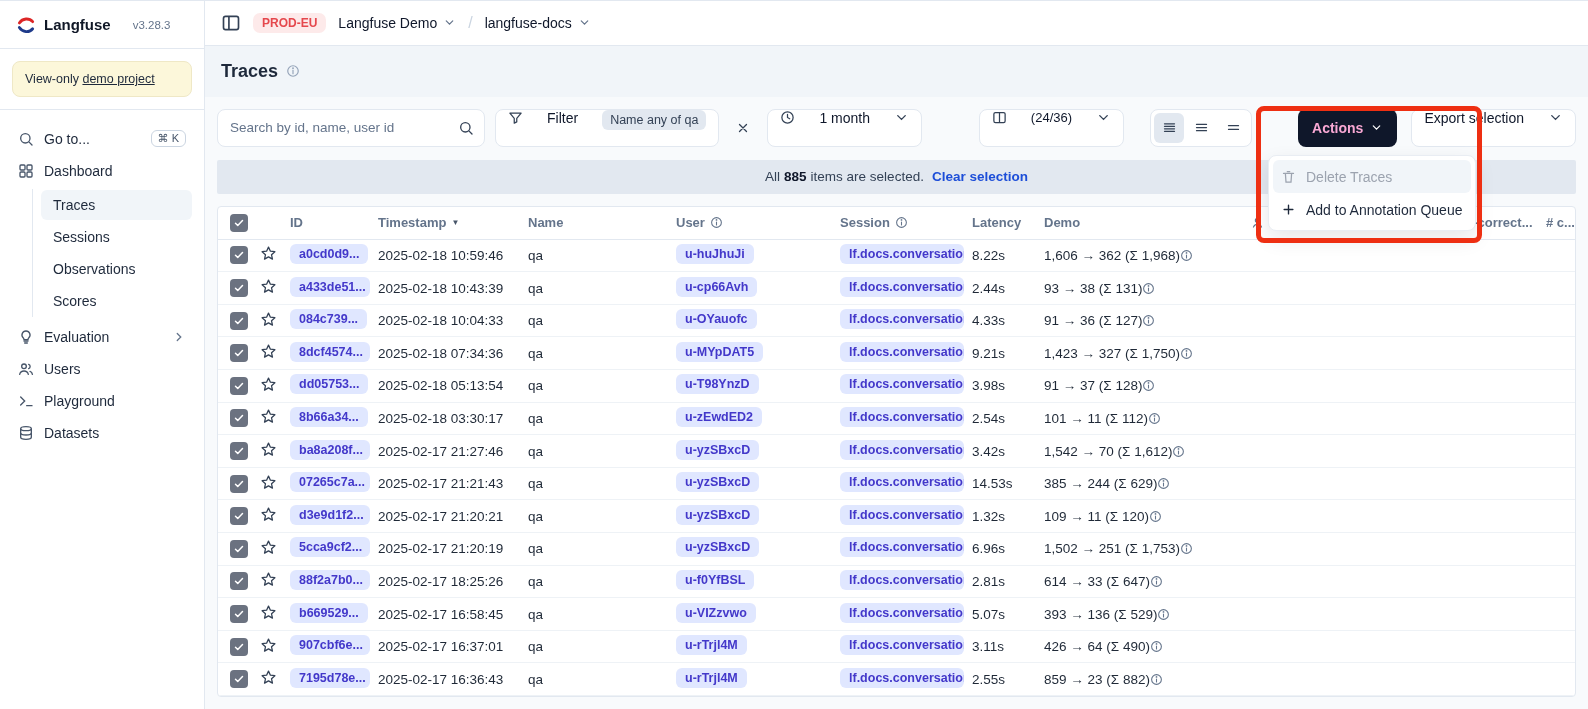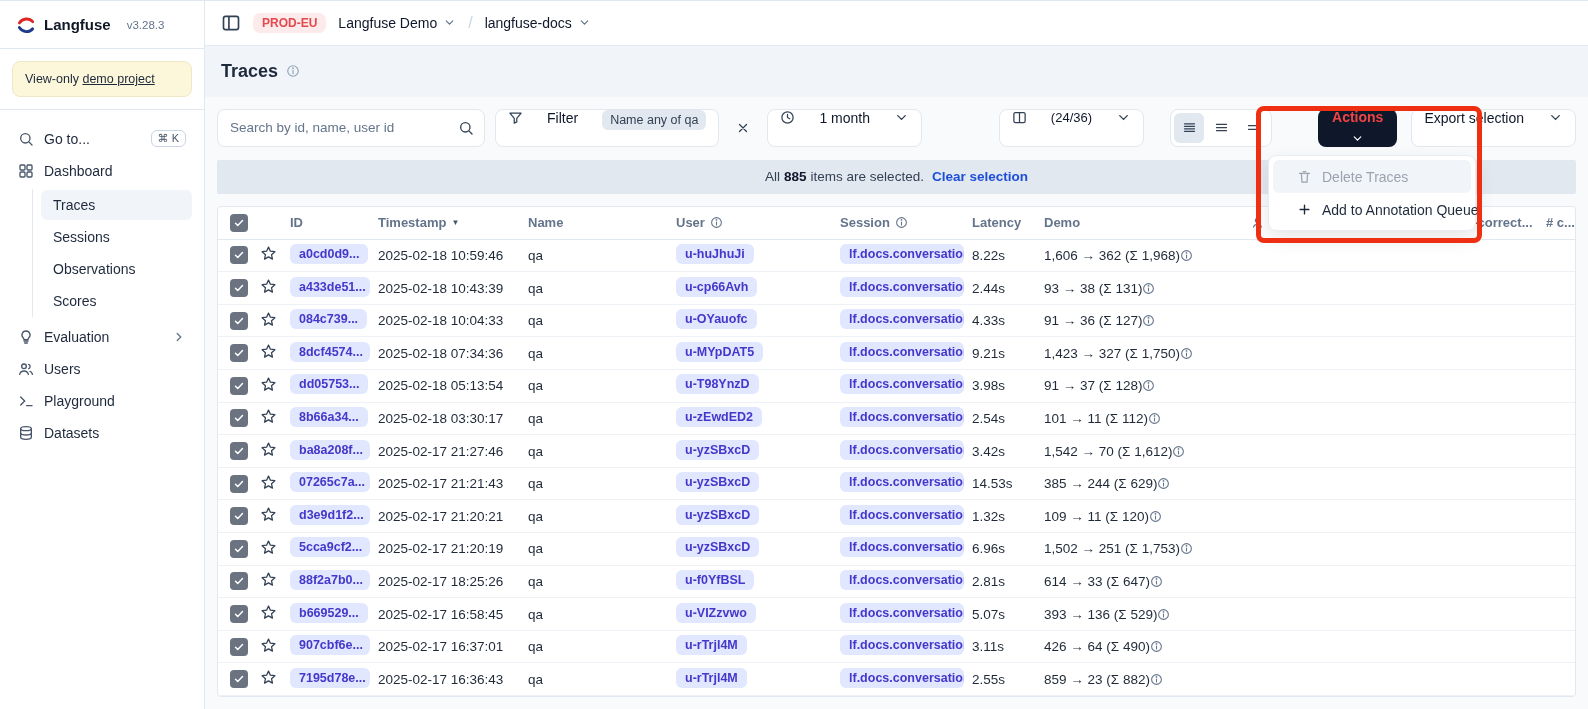--- a/index.html
+++ b/index.html
@@ -10,21 +10,21 @@
     color:#0f172a; background:#ffffff;
   }
   .app { position:relative; display:flex; width:1588px; height:709px; border-top:1px solid #e2e8f0; }
 
   
   .sidebar { width:205px; min-width:205px; background:#fff; border-right:1px solid #e2e8f0; display:flex; flex-direction:column; }
   .logo-row { height:48px; display:flex; align-items:center; gap:8px; padding:0 16px; border-bottom:1px solid #e2e8f0; }
   .logo { width:20px; height:20px; }
   .logo svg { width:100%; height:100%; display:block; }
   .logo-text { font-weight:700; font-size:15px; color:#111827; }
-  .version { font-size:11.5px; color:#64748b; margin-left:8px; }
+  .version { font-size:11.5px; color:#64748b; margin-left:14px; }
   .notice { margin:12px; padding:10px 12px; background:#fcf7da; border:1px solid #efe8c6; border-radius:8px; font-size:12.5px; color:#1e293b; }
   .notice .lnk { text-decoration:underline; cursor:pointer; color:inherit; }
   .nav { border-top:1px solid #e2e8f0; padding:12px 12px; flex:1; }
   .nav-item { display:flex; align-items:center; gap:10px; padding:8px 6px; font-size:14px; color:#1e293b; border-radius:6px; cursor:pointer; }
   .icn svg { width:100%; height:100%; display:block; }
   .nav-icn { width:16px; height:16px; color:#475569; flex:none; }
   .nav-label { flex:1; white-space:nowrap; }
   .kbd { font-size:11px; border:1px solid #cbd5e1; border-radius:6px; padding:1px 6px; color:#475569; background:#fff; }
   .nav-chev { width:14px; height:14px; color:#64748b; }
   .sub-list { margin:2px 0 4px 20px; border-left:1px solid #e2e8f0; display:flex; flex-direction:column; }
@@ -58,21 +58,21 @@
   .chev { width:13px; height:13px; color:#64748b; }
   .filter-badge { background:#e2e8f0; border-radius:6px; font-size:12.5px; color:#334155; padding:3px 8px; font-weight:500; white-space:nowrap; }
   .xbtn { width:28px; height:28px; display:flex; align-items:center; justify-content:center; color:#334155; cursor:pointer; }
   .xbtn .icn { width:14px; height:14px; }
   .right-group { margin-left:auto; display:flex; align-items:center; }
   .cols-btn { font-size:13px; }
   .toggle-group { margin-left:26px; height:38px; background:#fff; border:1px solid #e2e8f0; border-radius:8px; display:flex; align-items:center; gap:2px; padding:3px; }
   .toggle { width:30px; height:30px; border-radius:6px; display:flex; align-items:center; justify-content:center; color:#334155; cursor:pointer; }
   .toggle.active { background:#e2e8f0; }
   .toggle .icn { width:15px; height:15px; }
-  .actions-btn { margin-left:46px; height:38px; background:var(--actions-bg,#0f172a); color:#ef4444; border:none; border-radius:8px; display:flex; align-items:center; gap:7px; padding:0 14px; font-size:14px; font-weight:600; cursor:pointer;flex-direction:column; }
+  .actions-btn { margin-left:46px; height:38px; background:var(--actions-bg,#0f172a); color:#f9a8d4; border:none; border-radius:8px; display:flex; align-items:center; gap:7px; padding:0 14px; font-size:14px; font-weight:600; cursor:pointer; }
   .actions-btn .chev { color:#fff; }
   .export-btn { margin-left:14px; font-weight:500; }
 
   
   .banner { margin-top:13px; height:34px; background:#e2e8f0; display:flex; align-items:center; justify-content:center; font-size:13.5px; color:#334155; border-radius:2px; gap:4px; }
   .banner b { color:#0f172a; }
   .banner .clear { color:var(--link,#1d4ed8); font-weight:600; margin-left:4px; cursor:pointer; }
 
   
   .table { margin-top:12px; background:#fff; border:1px solid #e2e8f0; border-radius:4px; overflow:hidden; }
@@ -86,21 +86,21 @@
   .sort { font-size:8px; line-height:1; color:#475569; }
   .checkbox { width:18px; height:18px; border-radius:4px; background:#6b7280; color:#fff; display:inline-flex; align-items:center; justify-content:center; cursor:pointer; }
   .checkbox svg { width:12px; height:12px; }
   .star { width:17px; height:17px; color:#334155; cursor:pointer; display:inline-block; }
   .badge { display:inline-block; background:var(--badge-bg,#e0e7ff); color:var(--badge-text,#4338ca); font-size:12.5px; font-weight:600; padding:3px 9px; border-radius:6px; max-width:100%; overflow:hidden; white-space:nowrap; cursor:pointer; }
   .usage { display:flex; align-items:center; }
   .usage-info { width:13px; height:13px; color:#64748b; flex:none; }
 
   
   .menu { position:absolute; left:1268px; top:154px; width:208px; background:#fff; border:1px solid #e9edf3; border-radius:8px; box-shadow:0 8px 20px rgba(15,23,42,.10); padding:4px; z-index:40; }
-  .menu-item { display:flex; align-items:center; gap:10px; height:33px; padding:0 24px; border-radius:6px; font-size:14px; color:#1e293b; cursor:pointer; white-space:nowrap; }
+  .menu-item { display:flex; align-items:center; gap:10px; height:33px; padding:0 8px; border-radius:6px; font-size:14px; color:#1e293b; cursor:pointer; white-space:nowrap; }
   .menu-item .icn { width:15px; height:15px; flex:none; }
   .menu-item.disabled { background:#f1f5f9; color:#9ca3af; }
 
   
   .redbox { position:absolute; left:1256px; top:105px; width:226px; height:137px; border:5px solid var(--red,#ee2f12); border-radius:8px; z-index:50; pointer-events:none; }
 </style>
 </head>
 <body>
 
 <div class="app">

